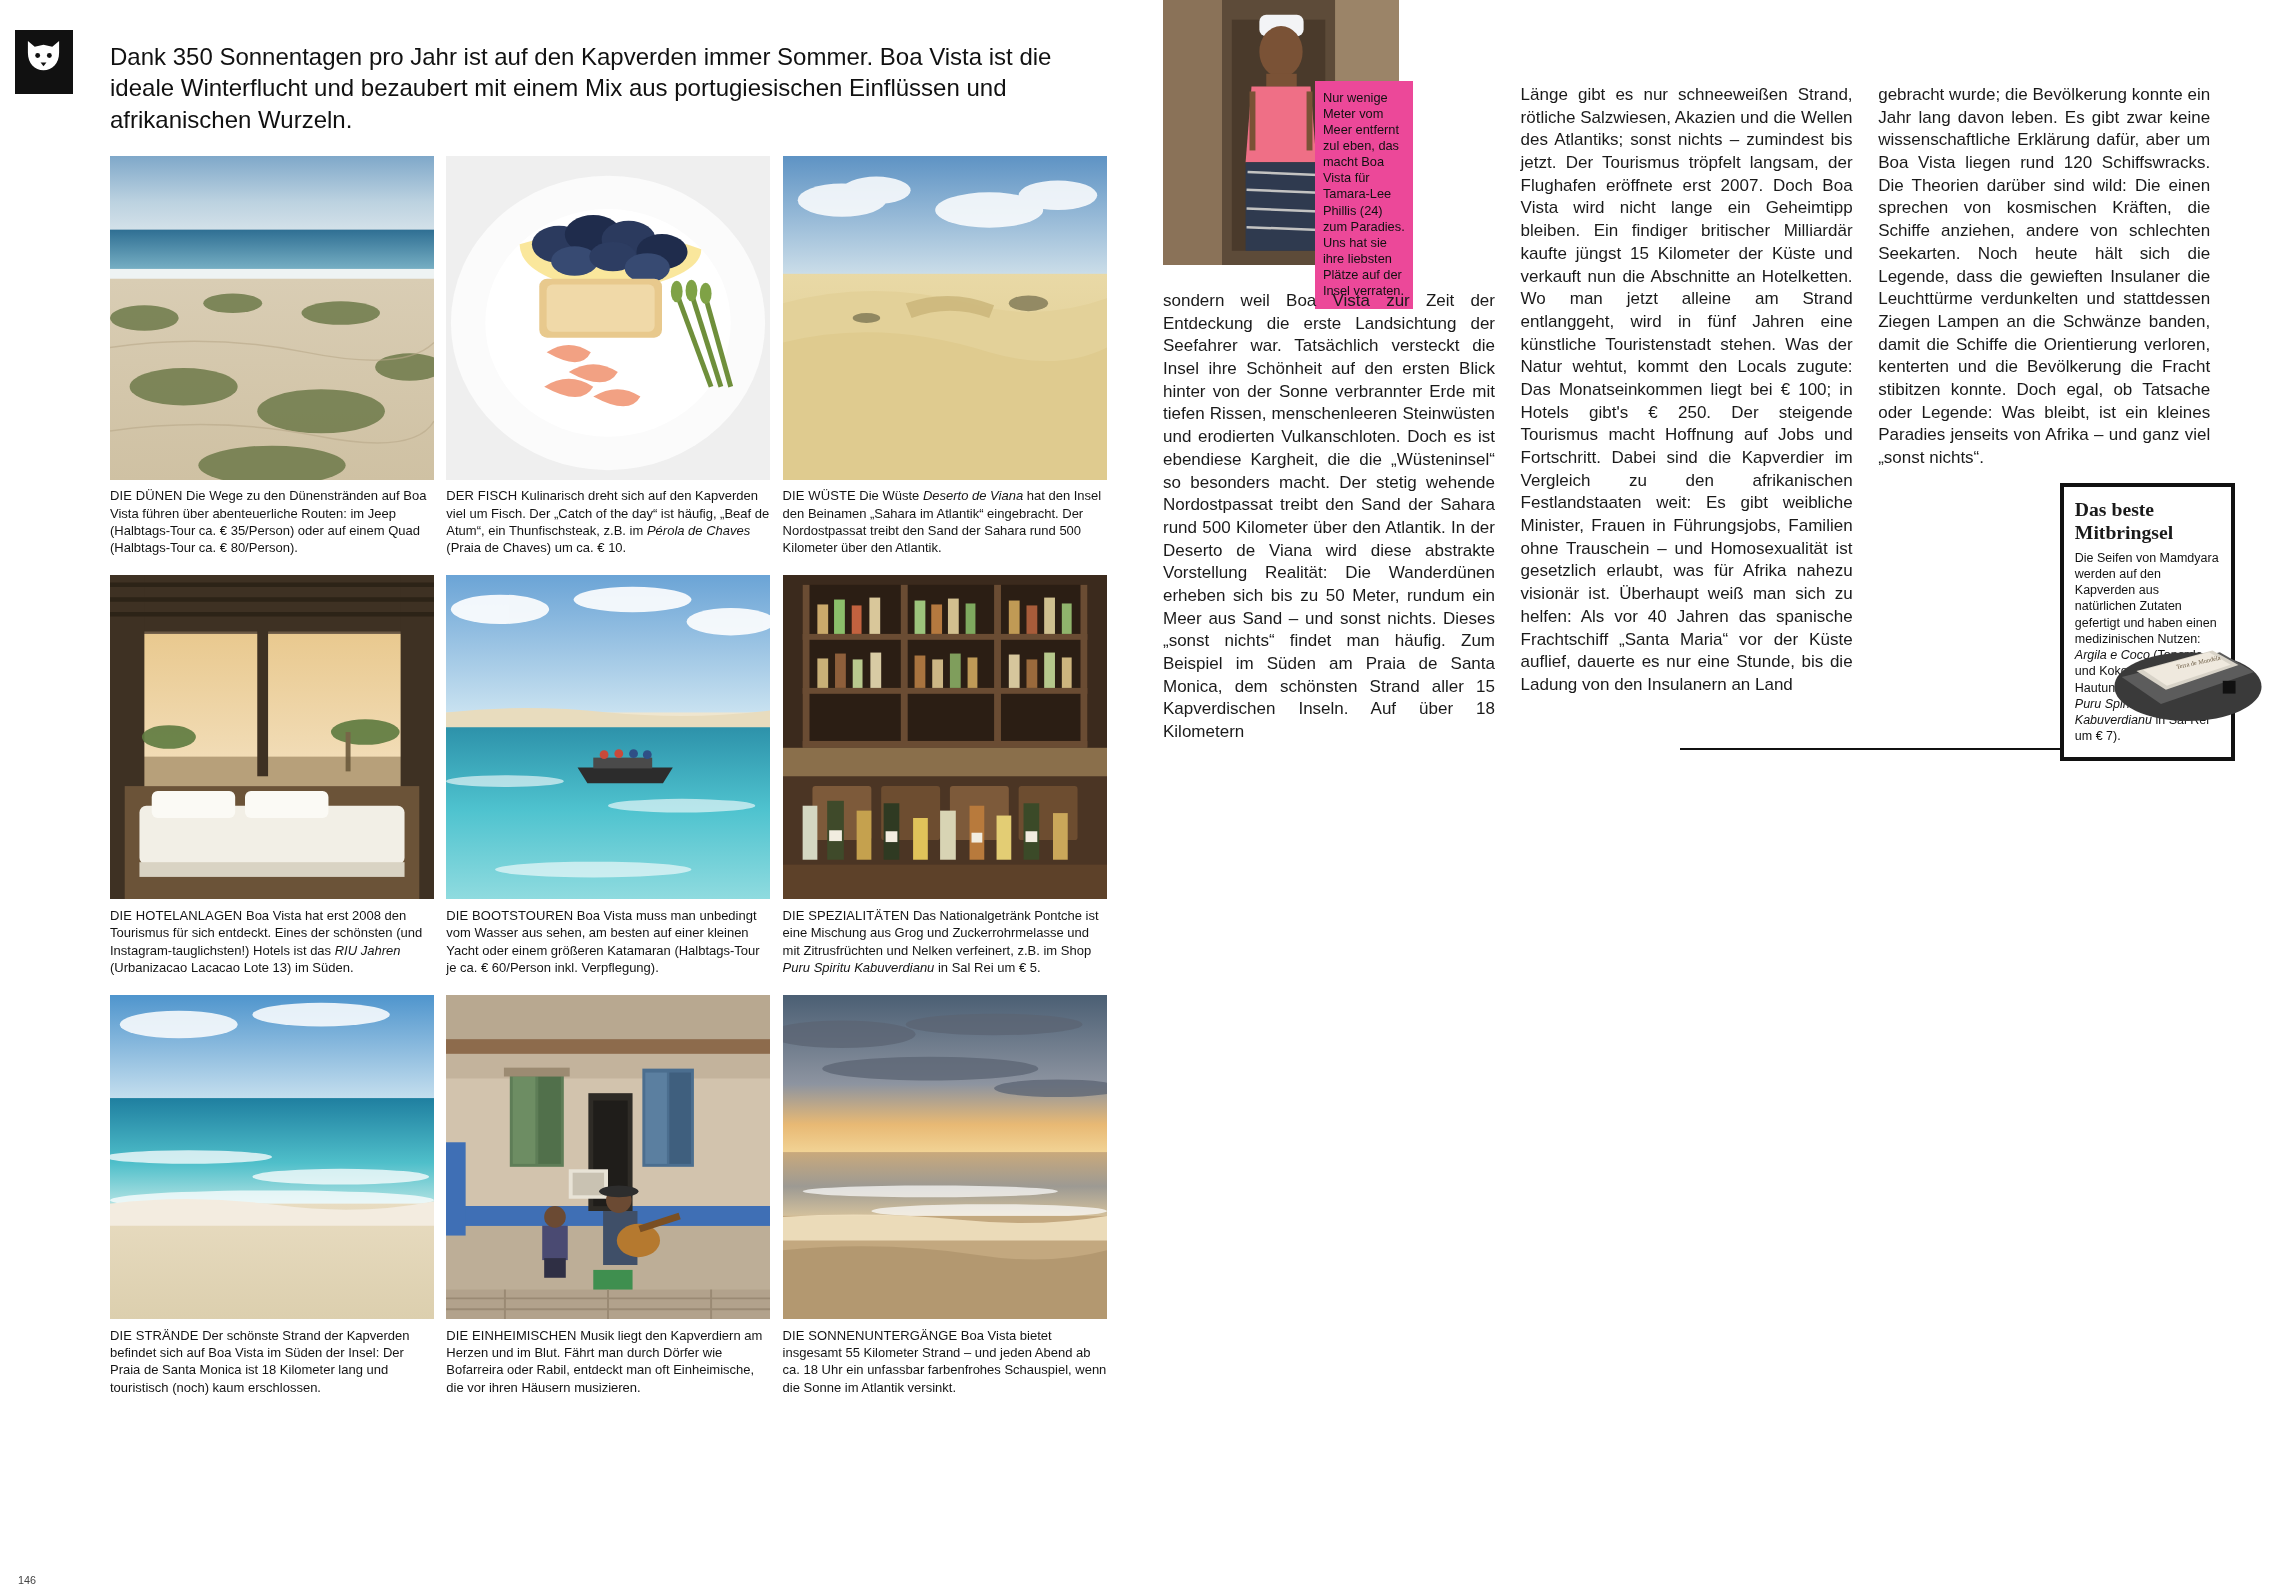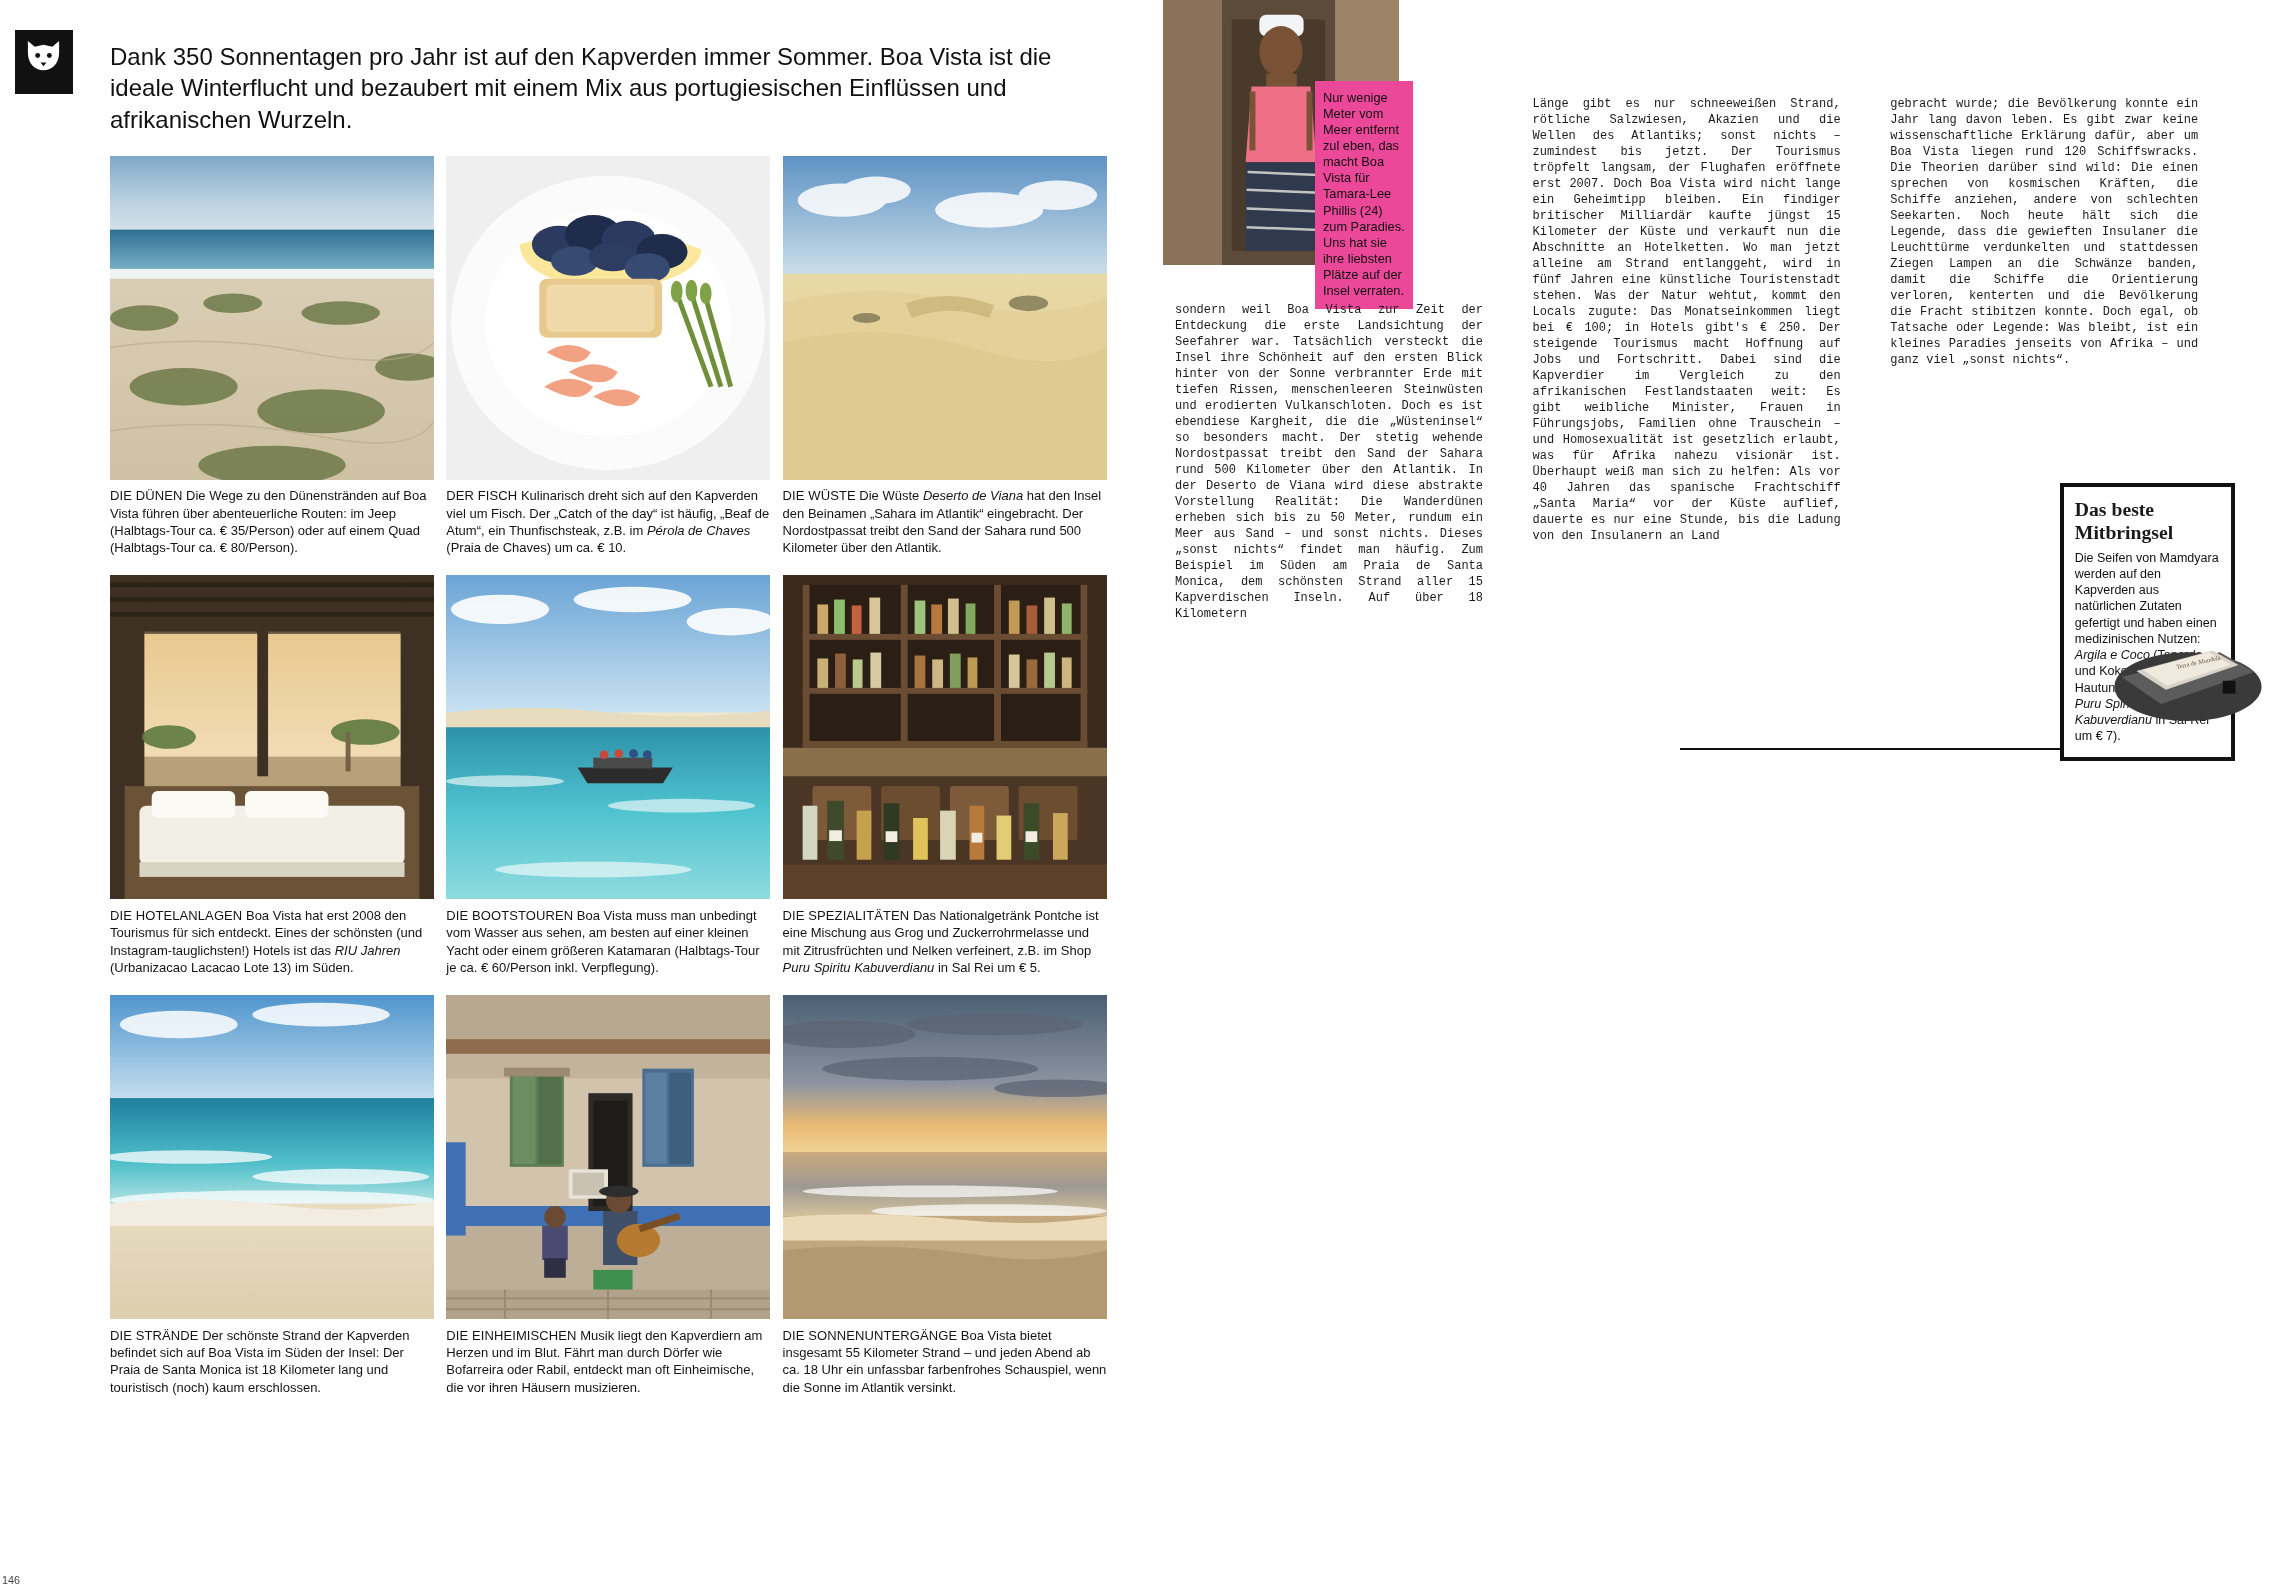--- a/index.html
+++ b/index.html
@@ -63,46 +63,46 @@
     line-height:1.33;
     margin-top:7.9px;
     margin-bottom:18.7px;
     color:#141414;
     text-align:left;
   }
   .cap b { font-weight:normal; letter-spacing:0.1px; }
   .cap i { font-style:italic; }
 
   .folio {
-    position:absolute; left:2px; bottom:10.8px;
+    position:absolute; left:18px; bottom:10.8px;
     font-family:"Liberation Sans", sans-serif;
     font-size:10.8px; color:#444;
   }
 
   
   .right-page {
     position:relative;
     width:1175px; height:1597px;
     box-sizing:border-box;
     padding:0;
   }
   .cols {
     position:absolute;
     left:42px; top:0px;
     width:1072px;
     display:flex;
     gap:25.6px;
   }
   .col { width:332px; }
   .col p {
-    font-family:Liberation Mono, monospace;
-    font-size:12px;
+    font-family:Liberation Sans, sans-serif;
+    font-size:17px;
     line-height:1.335;
     text-align:justify;
-    margin:12px;
+    margin:0;
     hyphens:auto;
   }
   .col.first p { padding-top:0; }
 
   .portrait {
     position:absolute;
     left:42px; top:0;
     width:236px; height:265px;
     overflow:hidden;
     background:#6a5a4c;

